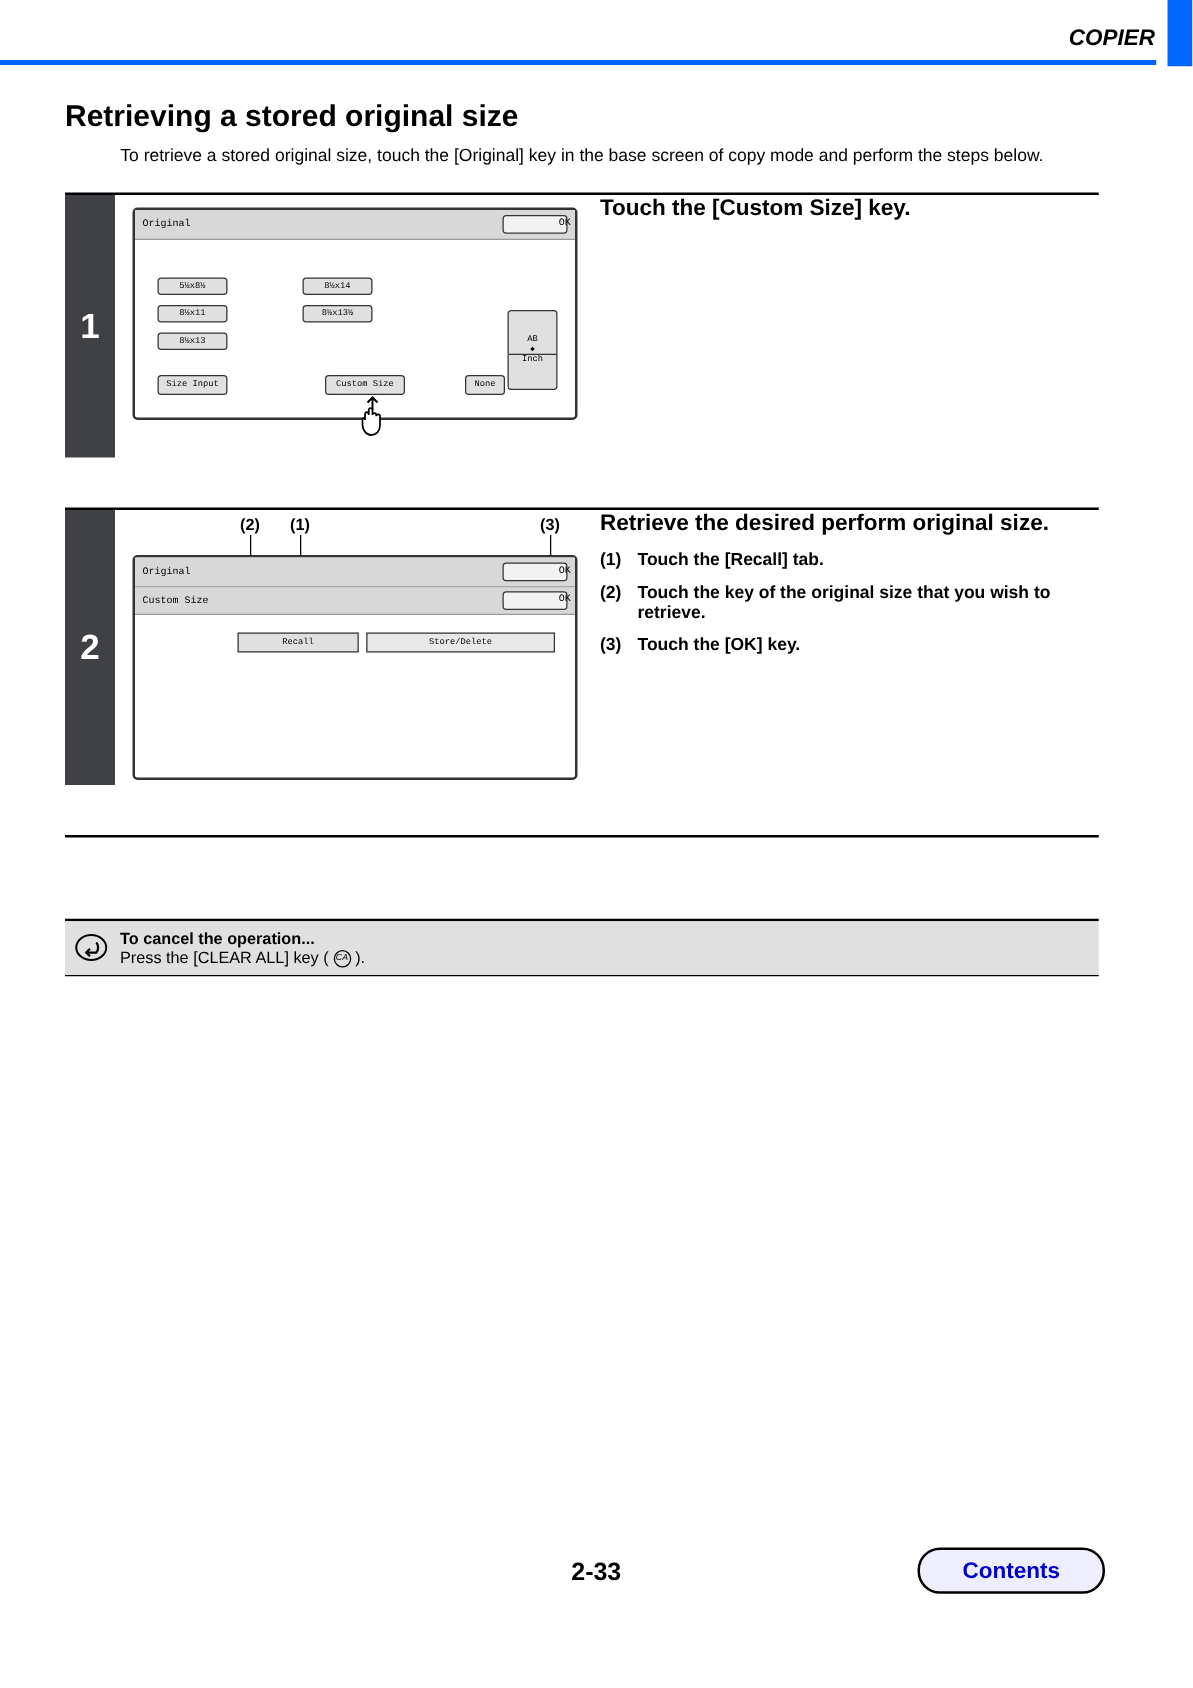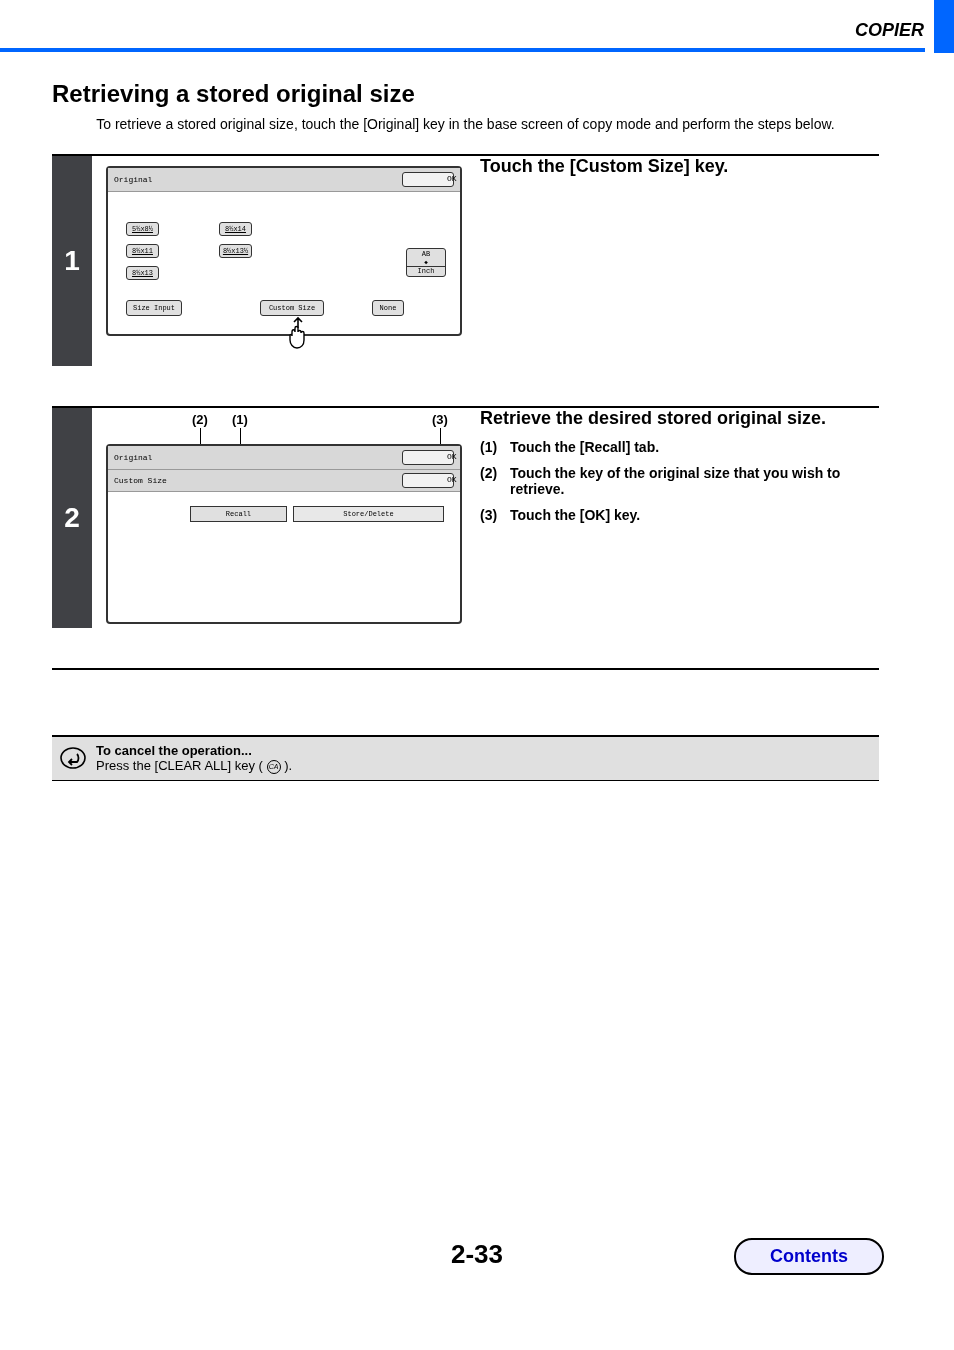--- a/index.html
+++ b/index.html
@@ -110,27 +110,27 @@
     width: 40px;
     background: #f2f2f2;
     padding-left: 44px;
   }
   .grid-btns {
     padding: 30px 18px 6px 18px;
     display:flex;
     gap: 60px;
   }
   .size-col { display:flex; flex-direction:column; gap:8px; }
-  .size-btn { width: 33px; height:14px; display:flex; align-items:center; justify-content:center; border:1.5px solid #333; border-radius:3px; background:#e0e0e0; font-size:7px;text-decoration:underline;}
+  .size-btn { width: 56px; height:14px; display:flex; align-items:center; justify-content:center; border:1.5px solid #333; border-radius:3px; background:#e0e0e0; font-size:7px;}
   .ab-inch {
     position:absolute; right:14px; top:80px;
     width:40px;
     border:1.5px solid #333; border-radius:3px; background:#e0e0e0;
     font-size:7px; text-align:center;
-    padding:1px 0;
+    padding:19px 0;
   }
   .ab-inch .divider { border-top:1px solid #333;}
   .bottom-row {
     display:flex; gap:8px;
     padding: 14px 18px 10px 18px;
     align-items:flex-end;
   }
   .tab-btn { border:1.5px solid #333; border-radius:3px; background:#e0e0e0; font-size:7px; padding:3px 0; text-align:center; }
   .tab-btn.size-input { width:56px; }
   .tab-btn.custom-size{ width:64px; margin-left:70px;}
@@ -186,21 +186,21 @@
     width:14px; height:14px;
     align-items:center;justify-content:center;
     font-size:7px;
     font-style:italic;
   }
   .page-num {
     position:absolute;
     bottom: 80px;
     left:0; right:0;
     text-align:center;
-    font-size: 26px;
+    font-size: 20px;
     font-weight: bold;
   }
   .contents-btn {
     position:absolute;
     bottom: 75px;
     right: 70px;
     border:2px solid #000;
     border-radius:18px;
     padding:6px 34px;
     font-size:18px;
@@ -291,21 +291,21 @@
           <span>Custom Size</span>
           <span class="btn btn-ok">OK</span>
         </div>
         <div class="tabs-row">
           <div class="tab recall">Recall</div>
           <div class="tab store">Store/Delete</div>
         </div>
       </div>
     </div>
     <div class="desc-col">
-      <div class="desc-title">Retrieve the desired stored original size.</div>
+      <div class="desc-title">Retrieve the desired perform original size.</div>
       <div class="desc-list">
         <div class="row">
             <span class="num">(1)</span>
             <span>Touch the [Recall] tab.</span>
           </div>
         <div class="row">
             <span class="num">(2)</span>
             <span>Touch the key of the original size that you wish to retrieve.</span>
           </div>
         <div class="row">

